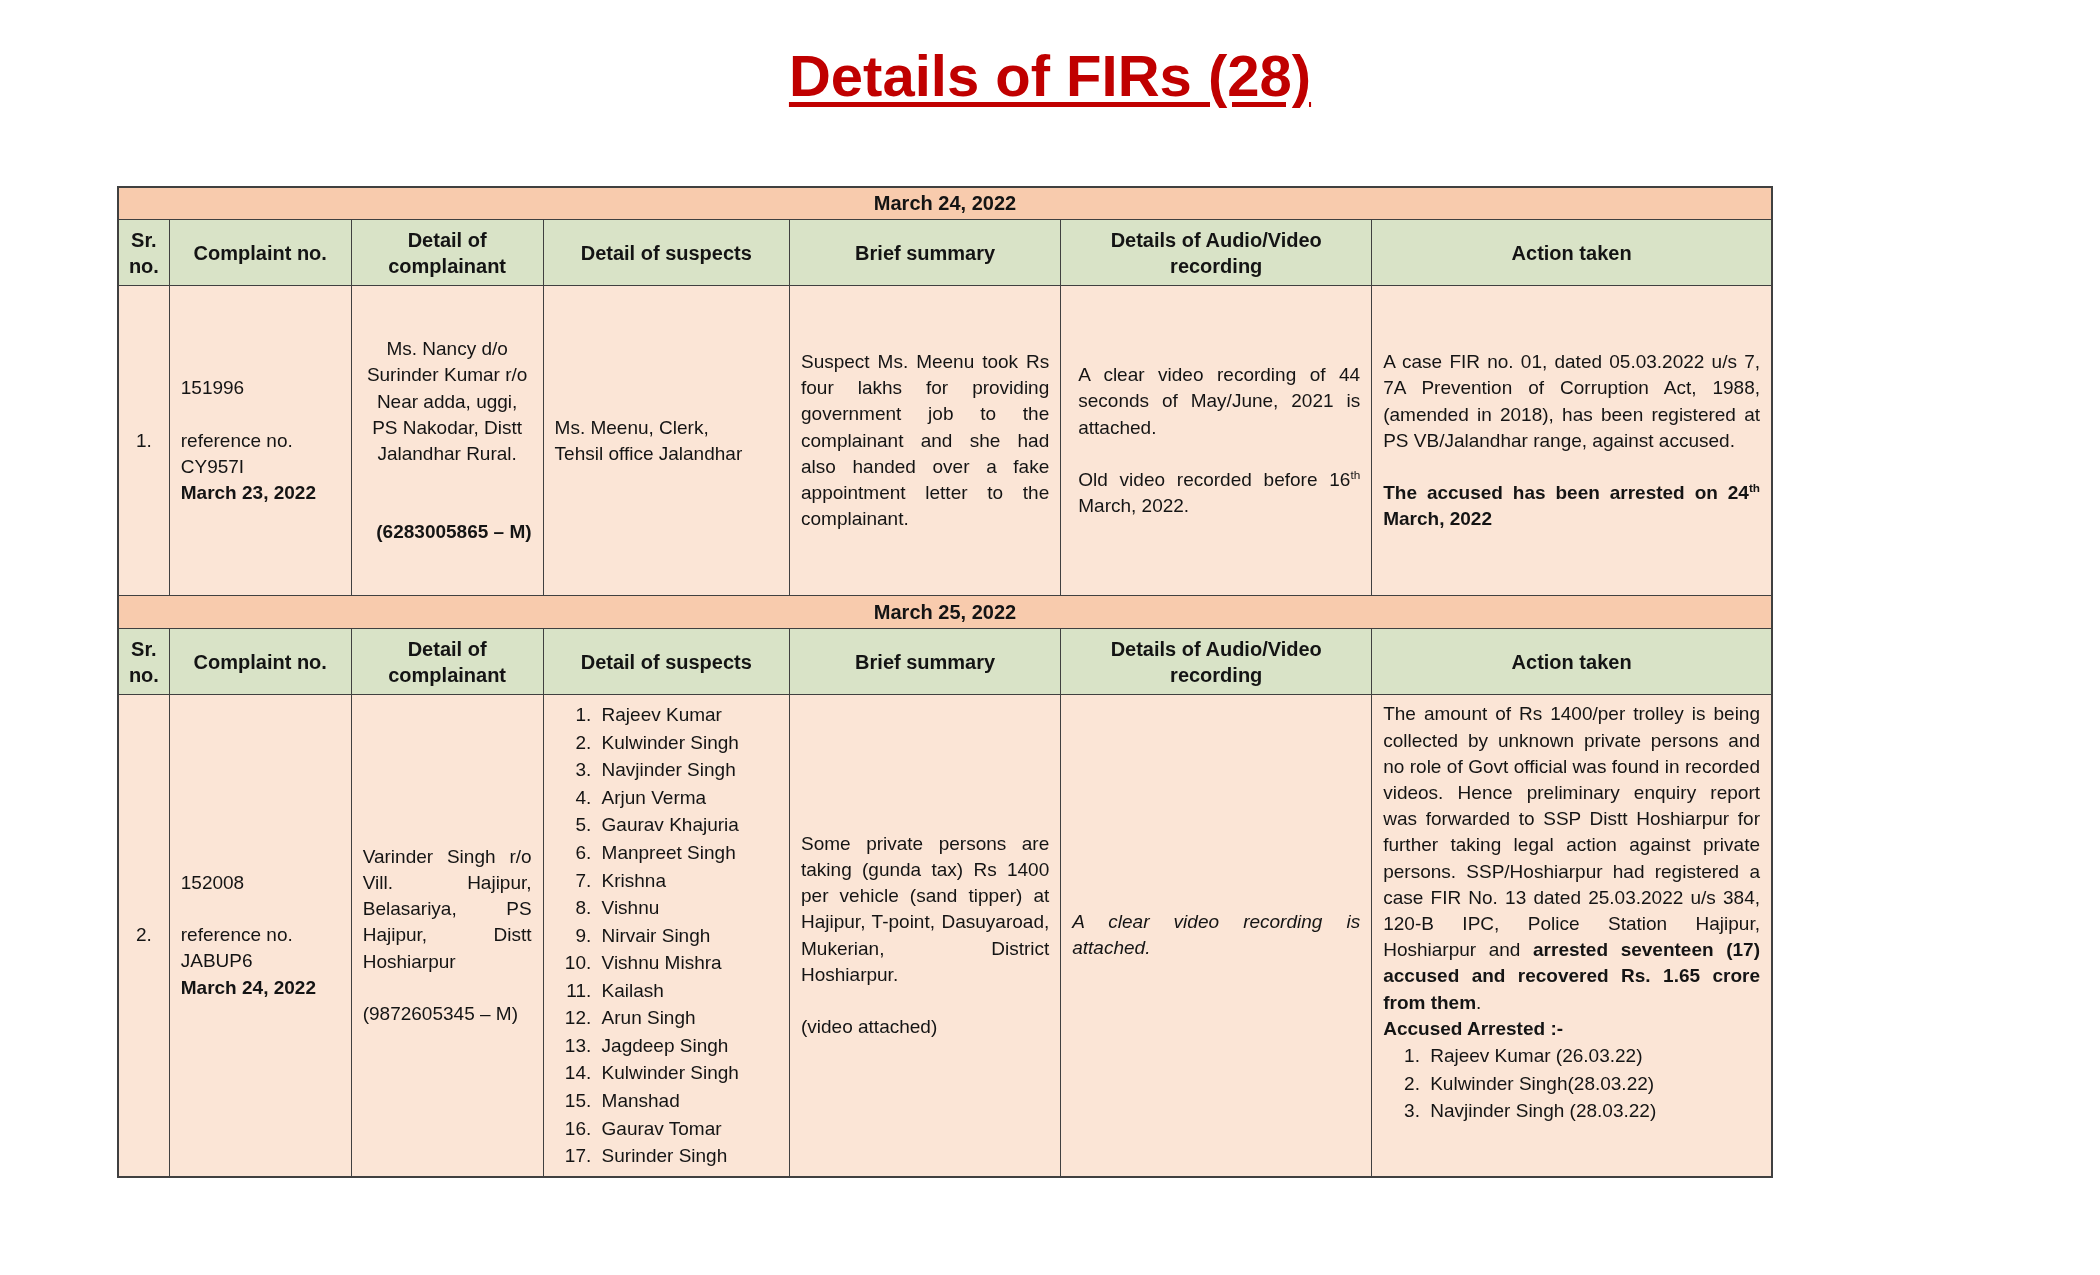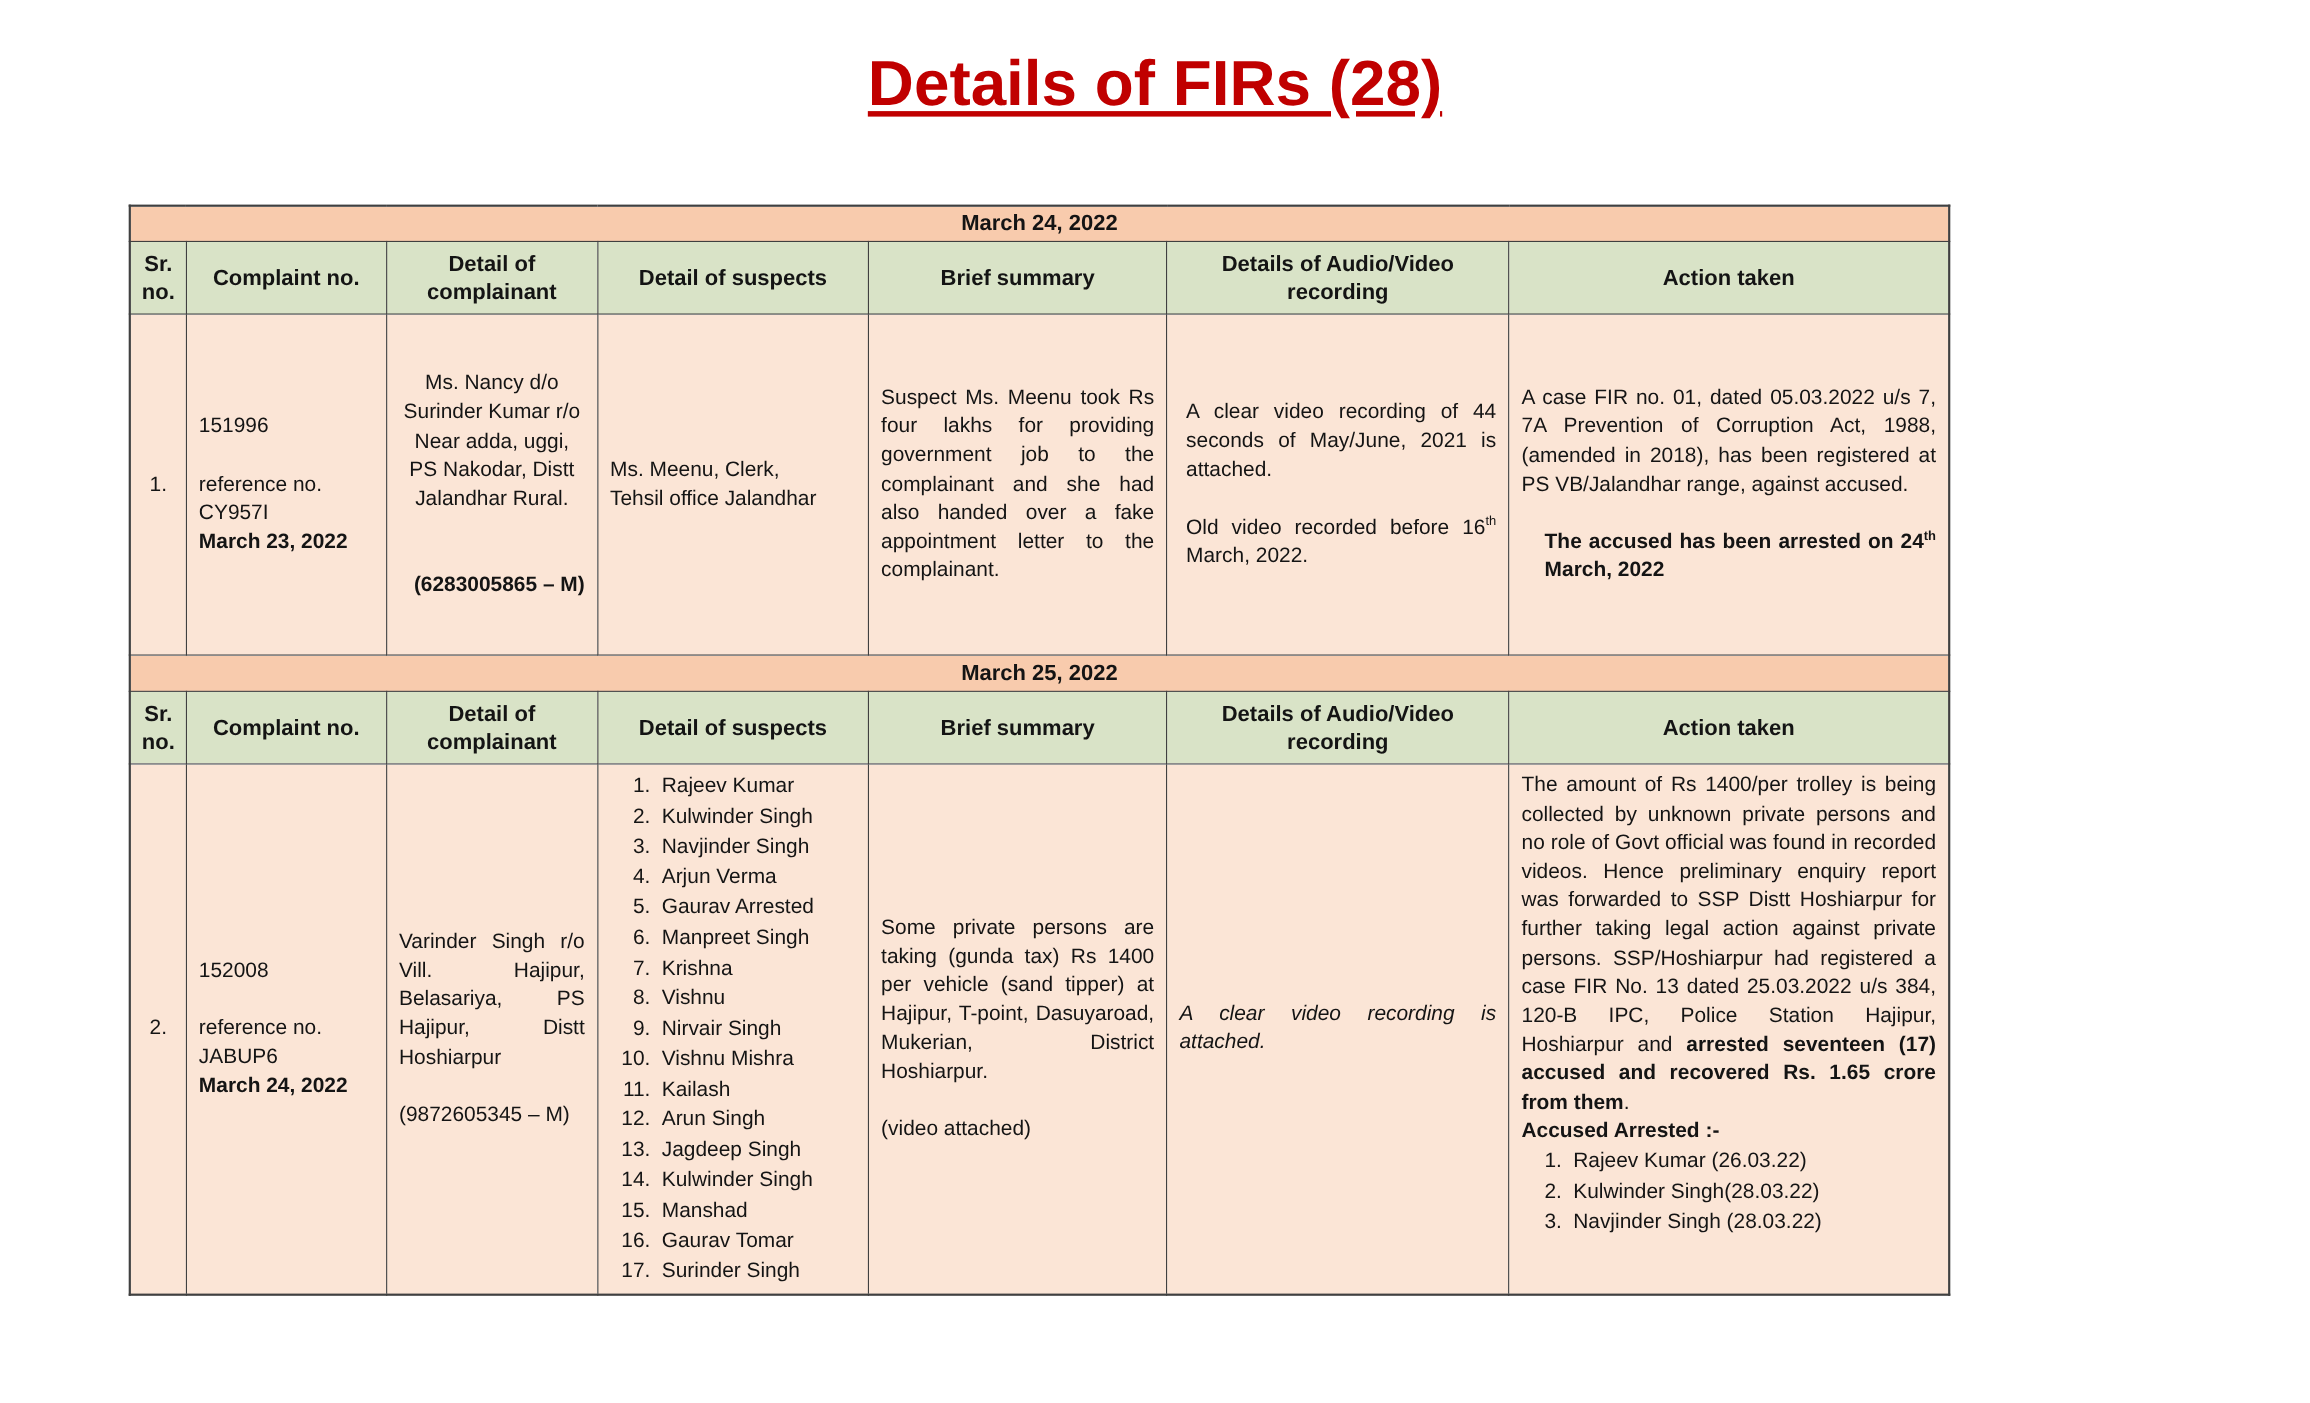--- a/index.html
+++ b/index.html
@@ -95,21 +95,21 @@
           </td>
           <td class="cell" style="vertical-align: middle; text-align: justify;">
             <p>Suspect Ms. Meenu took Rs four lakhs for providing government job to the complainant and she had also handed over a fake appointment letter to the complainant.</p>
           </td>
           <td class="cell" style="vertical-align: middle; text-align: justify; padding-left: 17px;">
             <p>A clear video recording of 44 seconds of May/June, 2021 is attached.</p>
             <p style="margin-top: 26px;">Old video recorded before 16<sup>th</sup> March, 2022.</p>
           </td>
           <td class="cell" style="vertical-align: middle; text-align: justify;">
             <p>A case FIR no. 01, dated 05.03.2022 u/s 7, 7A Prevention of Corruption Act, 1988, (amended in 2018), has been registered at PS VB/Jalandhar range, against accused.</p>
-            <p style="margin-top: 26px; margin-left: 21px;"><span style="font-weight: bold;">The accused has been arrested on 24</span><sup style="font-weight: bold;">th</sup><span style="font-weight: bold;"> March, 2022</span></p>
+            <p style="margin-top: 26px;"><span style="font-weight: bold;">The accused has been arrested on 24</span><sup style="font-weight: bold;">th</sup><span style="font-weight: bold;"> March, 2022</span></p>
           </td>
         </tr>
         <tr>
           <td colspan="7" class="date">March 25, 2022</td>
         </tr>
         <tr>
           <th>Sr.
 no.</th>
           <th>Complaint no.</th>
           <th>Detail of
@@ -133,21 +133,21 @@
           <td class="cell" style="vertical-align: middle; text-align: justify;">
             <p>Varinder Singh r/o Vill. Hajipur, Belasariya, PS Hajipur, Distt Hoshiarpur</p>
             <p style="text-align: left; margin-top: 26px;"><span style="font-weight: normal;">(9872605345 – M)</span></p>
           </td>
           <td class="cell" style="vertical-align: top; text-align: left;">
             <ol start="1">
               <li>Rajeev Kumar</li>
               <li>Kulwinder Singh</li>
               <li>Navjinder Singh</li>
               <li>Arjun Verma</li>
-              <li>Gaurav Arrested</li>
+              <li>Gaurav Khajuria</li>
               <li>Manpreet Singh</li>
               <li>Krishna</li>
               <li>Vishnu</li>
               <li>Nirvair Singh</li>
               <li>Vishnu Mishra</li>
               <li>Kailash</li>
               <li>Arun Singh</li>
               <li>Jagdeep Singh</li>
               <li>Kulwinder Singh</li>
               <li>Manshad</li>

